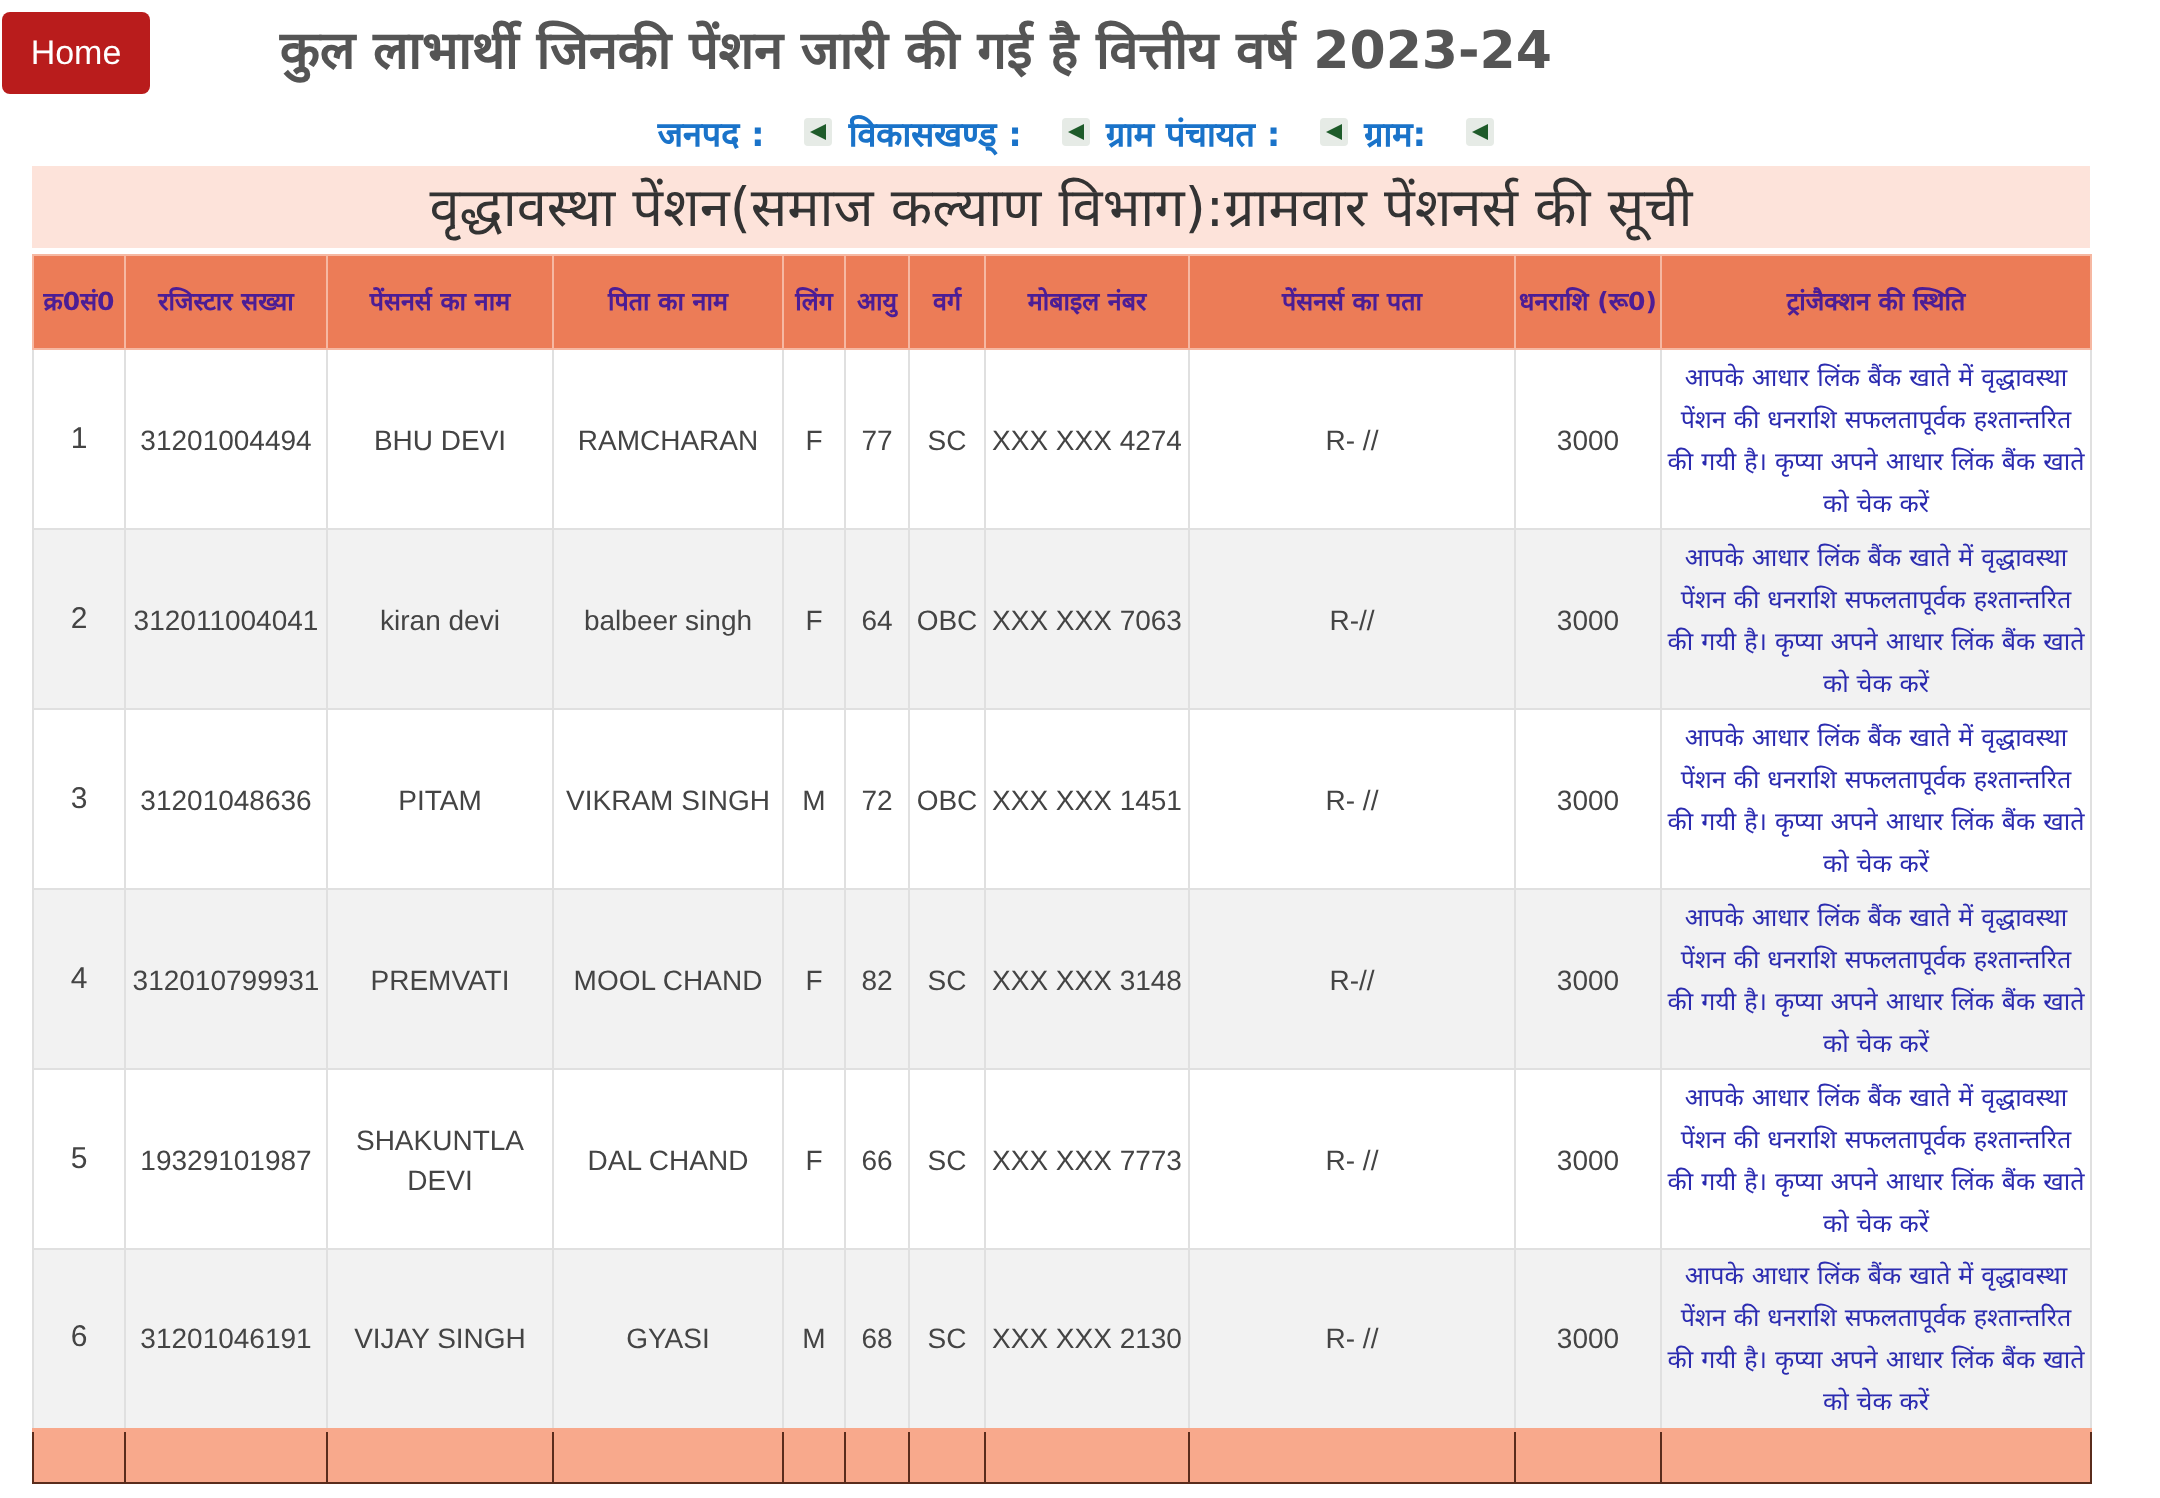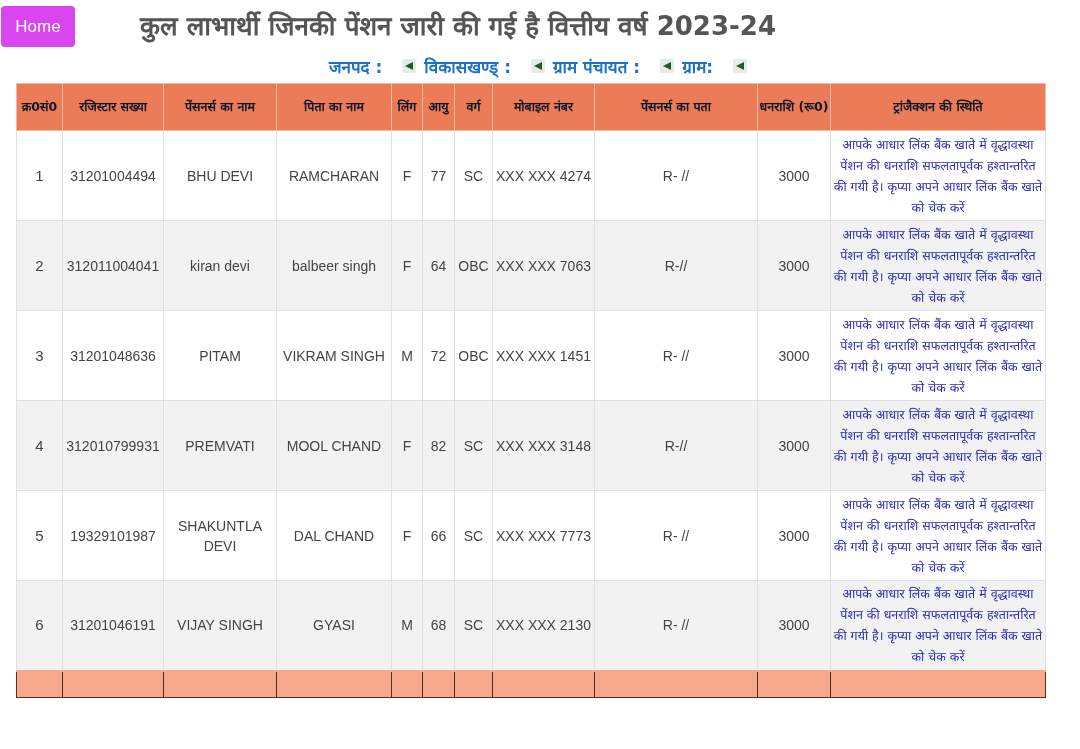--- a/index.html
+++ b/index.html
@@ -1,21 +1,21 @@
 <!DOCTYPE html>
 <html><head>
   <meta charset="utf-8">
   <style>
     * { box-sizing: border-box; margin: 0; padding: 0; }
     html, body { width: 1080px; height: 749px; overflow: hidden; background: #ffffff; }
     body { font-family: "DejaVu Sans", "Liberation Sans", sans-serif; color: #333; position: relative; }
 
     .home-btn {
       position: absolute; left: 1px; top: 6px; width: 74px; height: 41px;
-      background: #d946ef; color: #fff; border: none; border-radius: 4px;
+      background: #b91c1c; color: #fff; border: none; border-radius: 4px;
       font-family: "Liberation Sans", sans-serif; font-size: 17px;
       display: flex; align-items: center; justify-content: center; cursor: pointer;
     }
     .page-title {
       position: absolute; left: 140px; right: 80px; top: 8px; height: 36px;
       font-size: 26px; font-weight: bold; color: #555;
       white-space: nowrap; line-height: 36px;
     }
     .filters {
       position: absolute; left: 0; right: 0; top: 53px; height: 26px;
@@ -34,21 +34,21 @@
     }
 
     .table-wrap { position: absolute; left: 16px; top: 83px; width: 1029px; }
     .table-caption {
       background: #fde3da; height: 44px; text-align: center;
       font-size: 27px; color: #333; line-height: 44px; white-space: nowrap;
       border-bottom: 3px solid #fff;
     }
     table { border-collapse: collapse; width: 1029px; table-layout: fixed; }
     th {
-      background: #ec7c57; color: #0f172a; font-weight: bold; font-size: 12.5px;
+      background: #ec7c57; color: #4c1d95; font-weight: bold; font-size: 12.5px;
       height: 47px; border: 1px solid #f6b8a2; text-align: center; vertical-align: middle;
       line-height: 18px;
     }
     td {
       border: 1px solid #e0e0e0; text-align: center; vertical-align: middle;
       font-family: "Liberation Sans", sans-serif; font-size: 14px; color: #444; height: 90px;
       line-height: 20px;
     }
     tr.odd td { background: #ffffff; }
     tr.even td { background: #f2f2f2; }
@@ -75,20 +75,21 @@
     <span>ग्राम पंचायत :</span>
     <span class="tri-icon"></span>
   </span>
   <span class="item">
     <span>ग्राम:</span>
     <span class="tri-icon"></span>
   </span>
 </div>
 
 <div class="table-wrap">
+  <div class="table-caption">वृद्धावस्था पेंशन(समाज कल्याण विभाग):ग्रामवार पेंशनर्स की सूची</div>
   <table>
     <colgroup>
       <col style="width:46px">
         <col style="width:101px">
         <col style="width:113px">
         <col style="width:115px">
       <col style="width:31px">
         <col style="width:32px">
         <col style="width:38px">
         <col style="width:102px">

